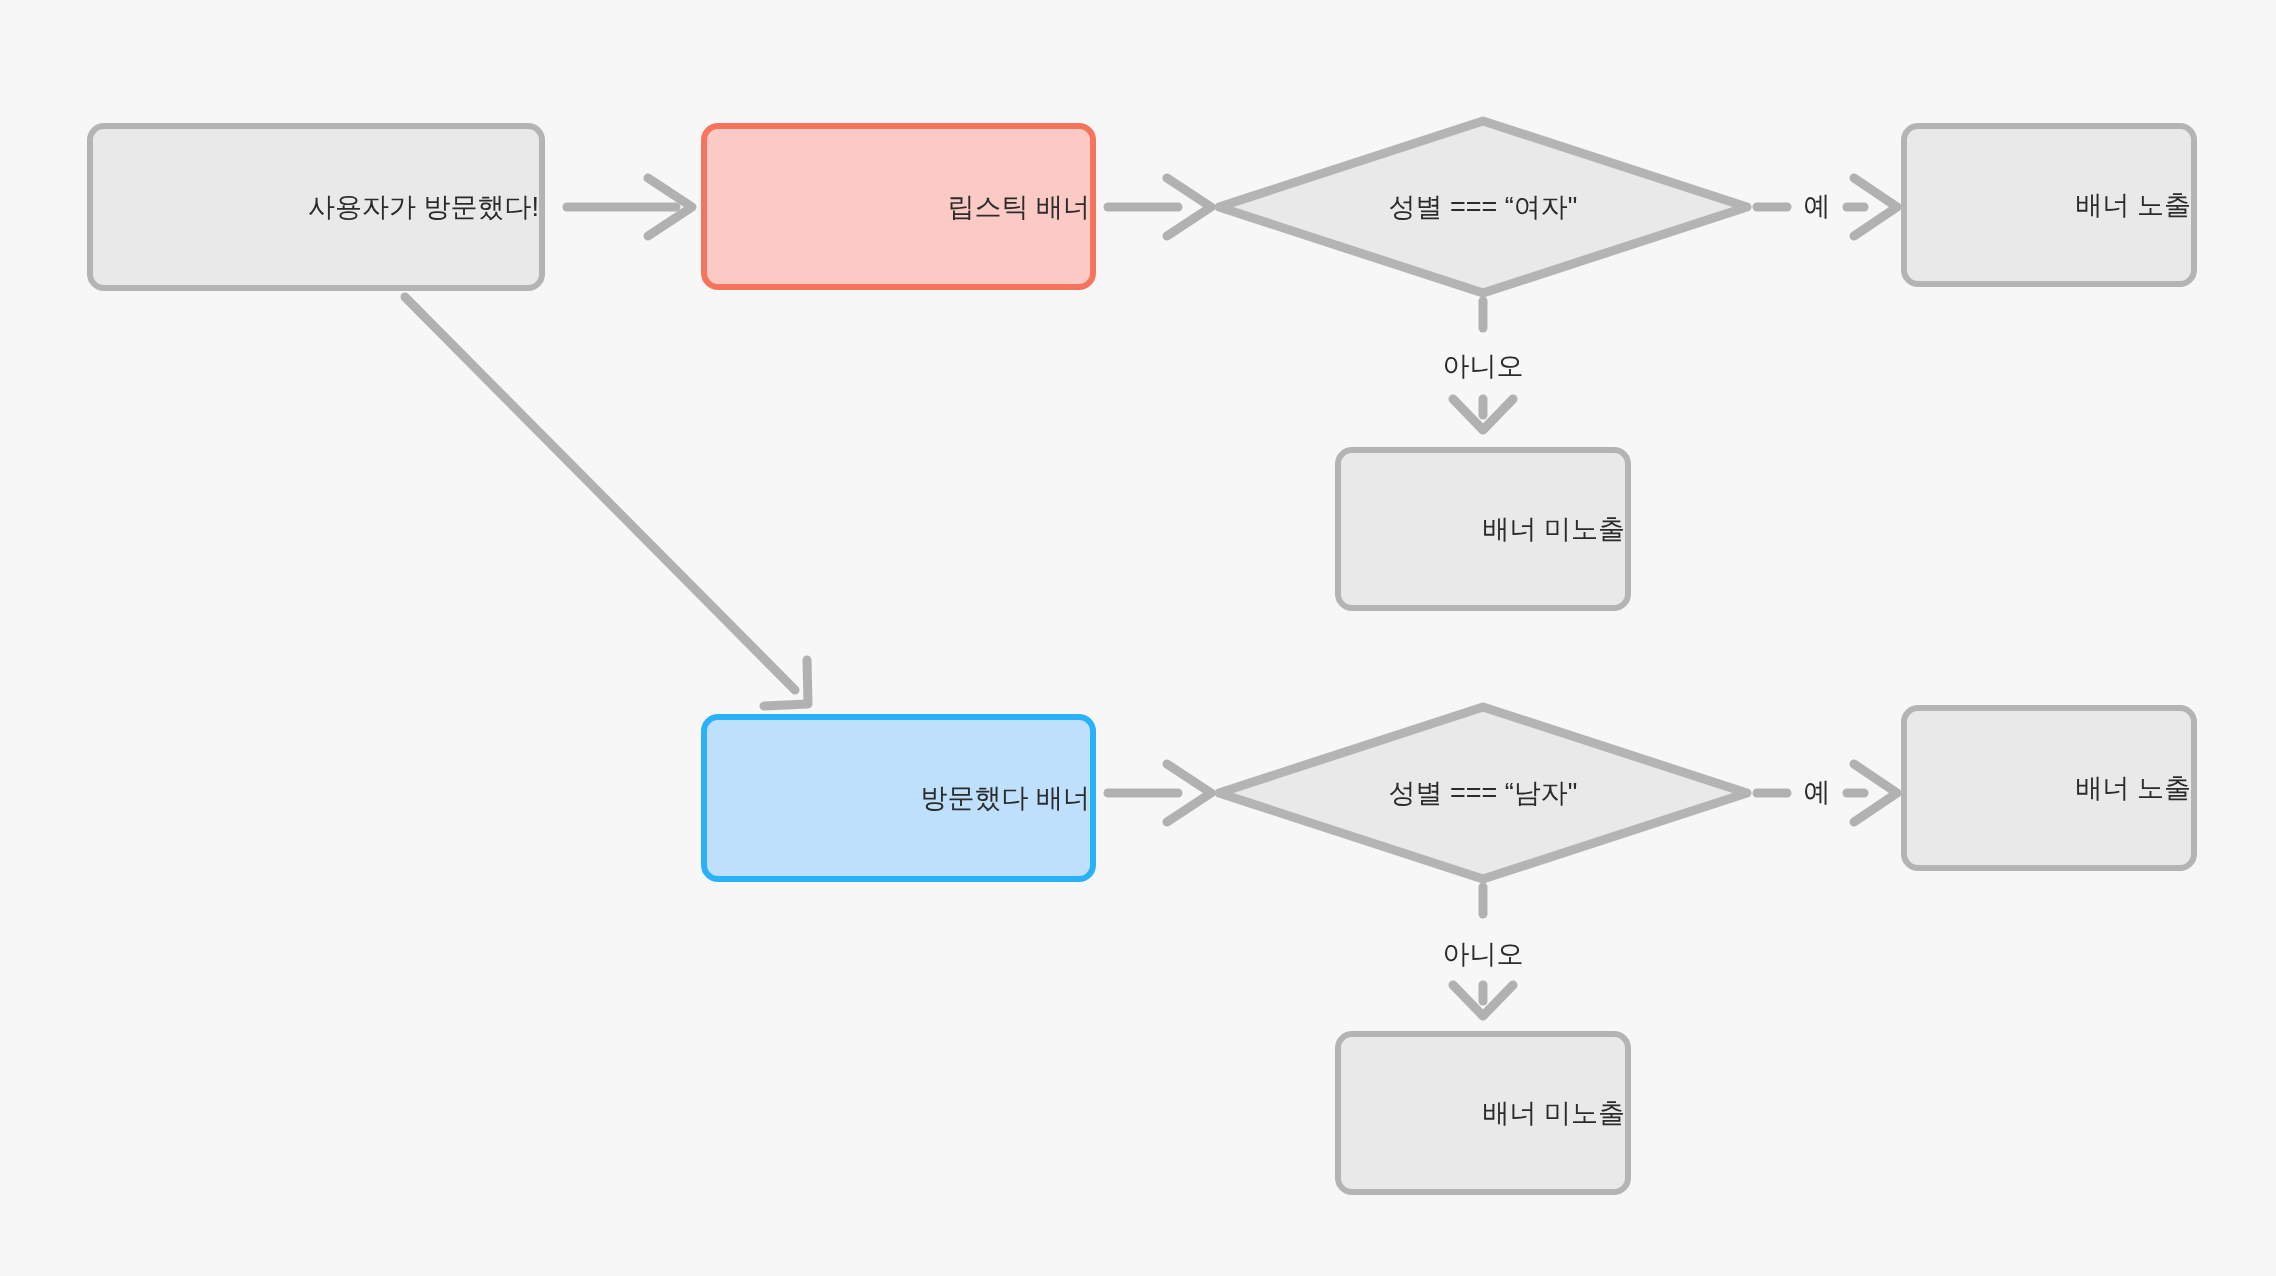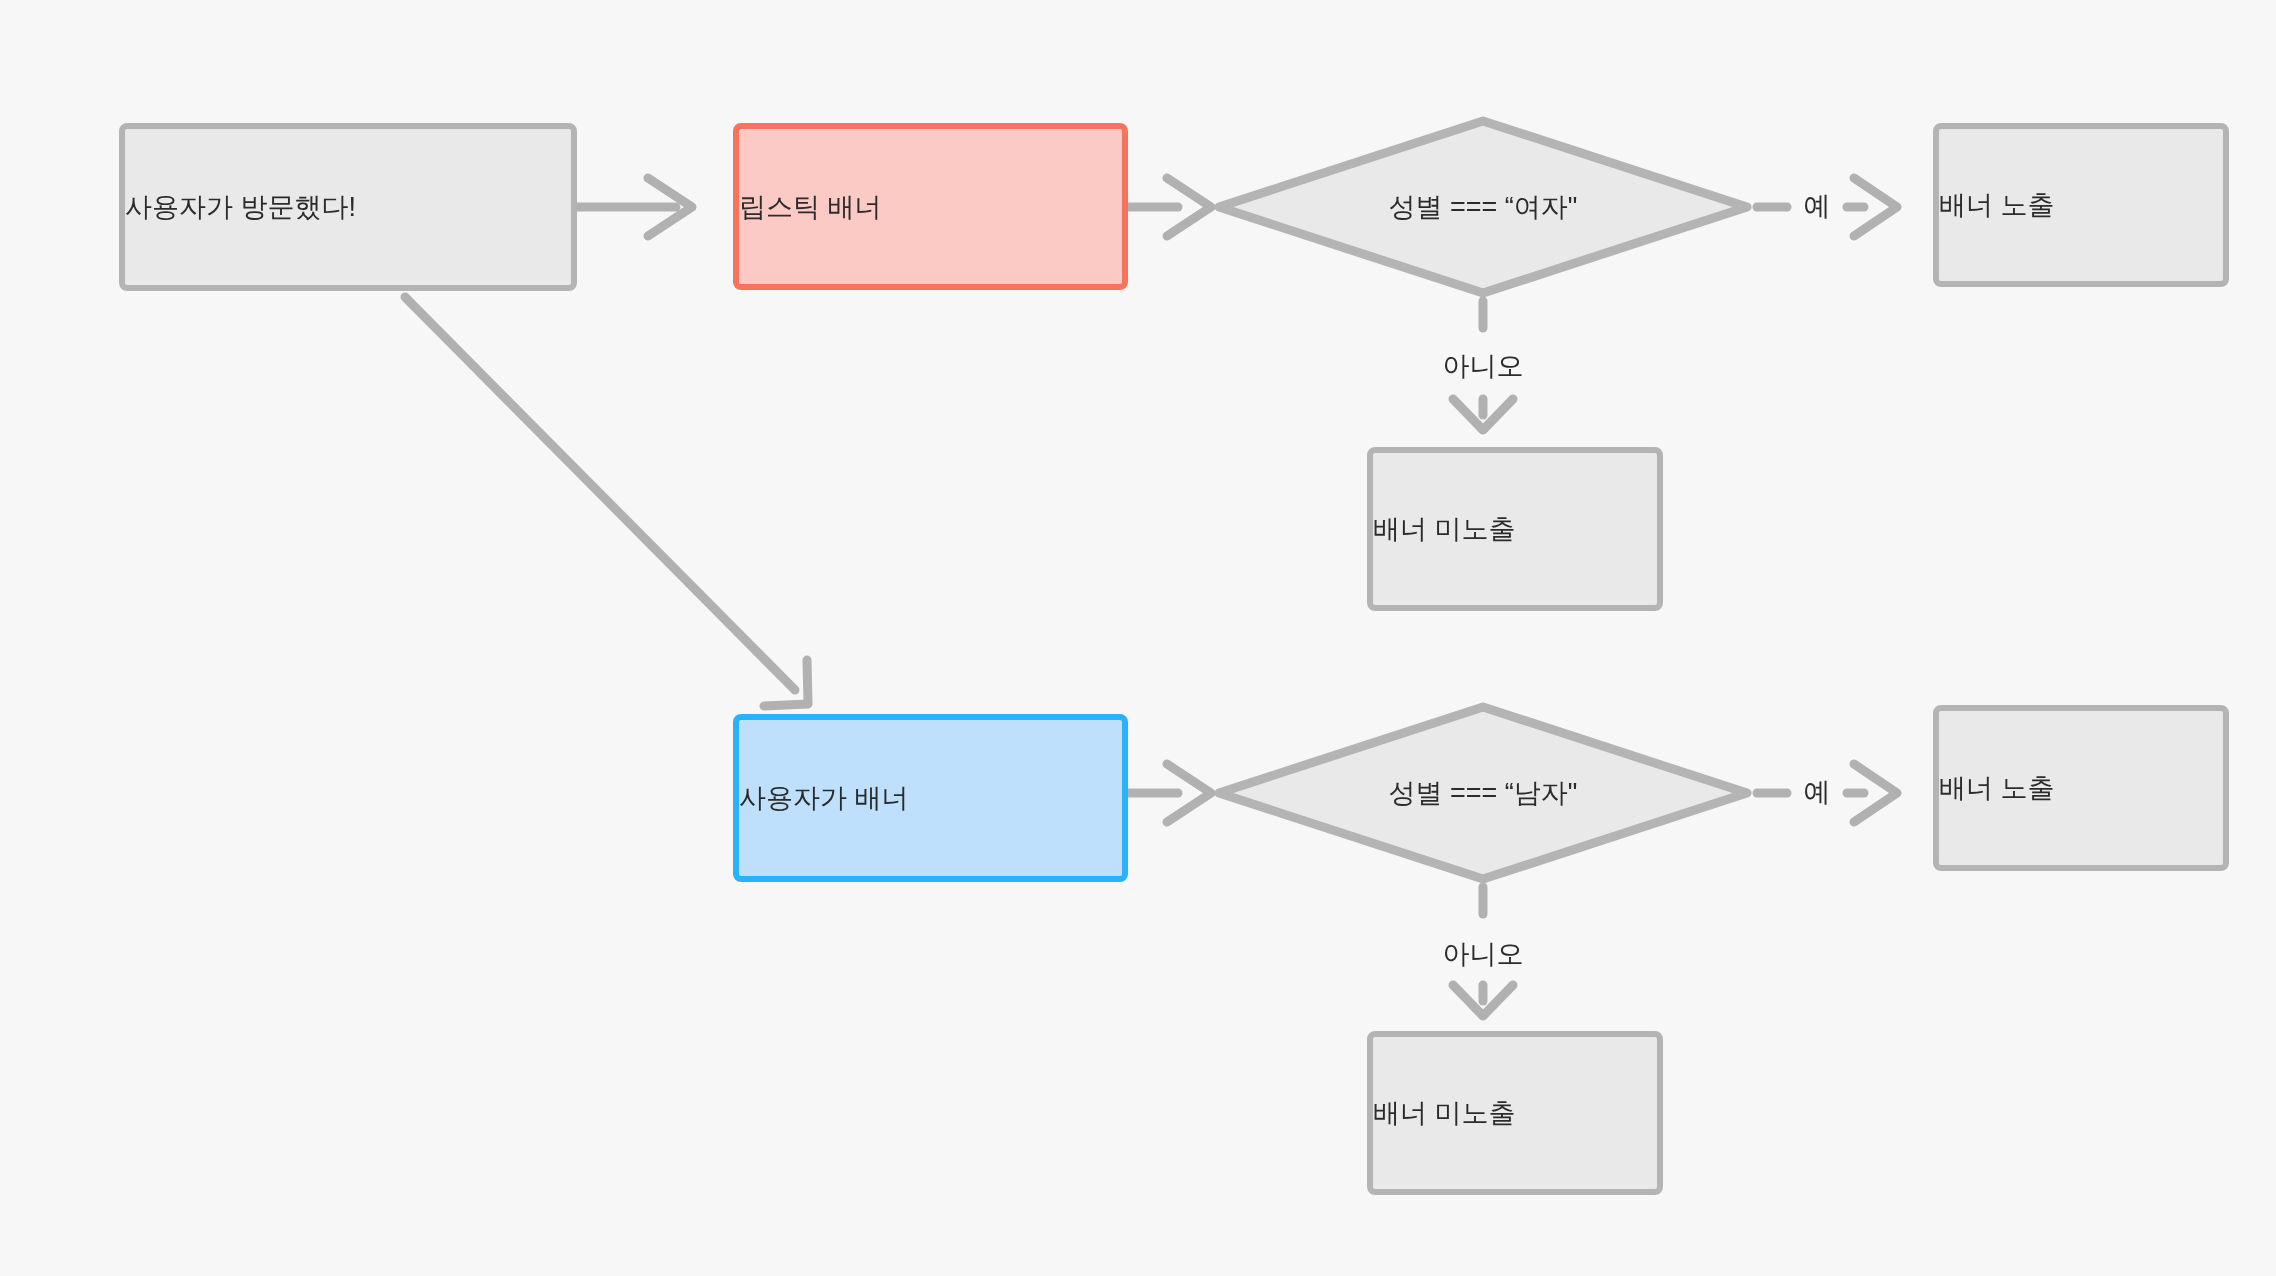--- a/index.html
+++ b/index.html
@@ -35,25 +35,24 @@
     fill: var(--node-fill, #e9e9e9);
     stroke: var(--node-border, #b4b4b4);
     stroke-width: 9;
     stroke-linejoin: round;
   }
   .node {
     position: absolute;
     box-sizing: border-box;
     border: 6px solid var(--node-border, #b4b4b4);
     background: var(--node-fill, #e9e9e9);
-    border-radius: 8px;
+    border-radius: 17px;
     display: flex;
     align-items: center;
-    justify-content: flex-start;
-    margin-left: 32px;
+    justify-content: flex-end;
   }
   .node.red {
     border-color: var(--red-border, #f6745c);
     background: var(--red-fill, #fccac4);
   }
   .node.blue {
     border-color: var(--blue-border, #29b2fa);
     background: var(--blue-fill, #bee0fc);
   }
   .label-text {
@@ -135,21 +134,21 @@
 
   <div class="node gray" style="left:1901px; top:123px; width:296px; height:164px;">
     <span class="label-text">배너 노출</span>
   </div>
 
   <div class="node gray" style="left:1335px; top:447px; width:296px; height:164px;">
     <span class="label-text">배너 미노출</span>
   </div>
 
   <div class="node blue" style="left:701px; top:714px; width:395px; height:168px;">
-    <span class="label-text">사용자가 배너</span>
+    <span class="label-text">방문했다 배너</span>
   </div>
 
   <div class="node gray" style="left:1901px; top:705px; width:296px; height:166px;">
     <span class="label-text">배너 노출</span>
   </div>
 
   <div class="node gray" style="left:1335px; top:1031px; width:296px; height:164px;">
     <span class="label-text">배너 미노출</span>
   </div>
 

